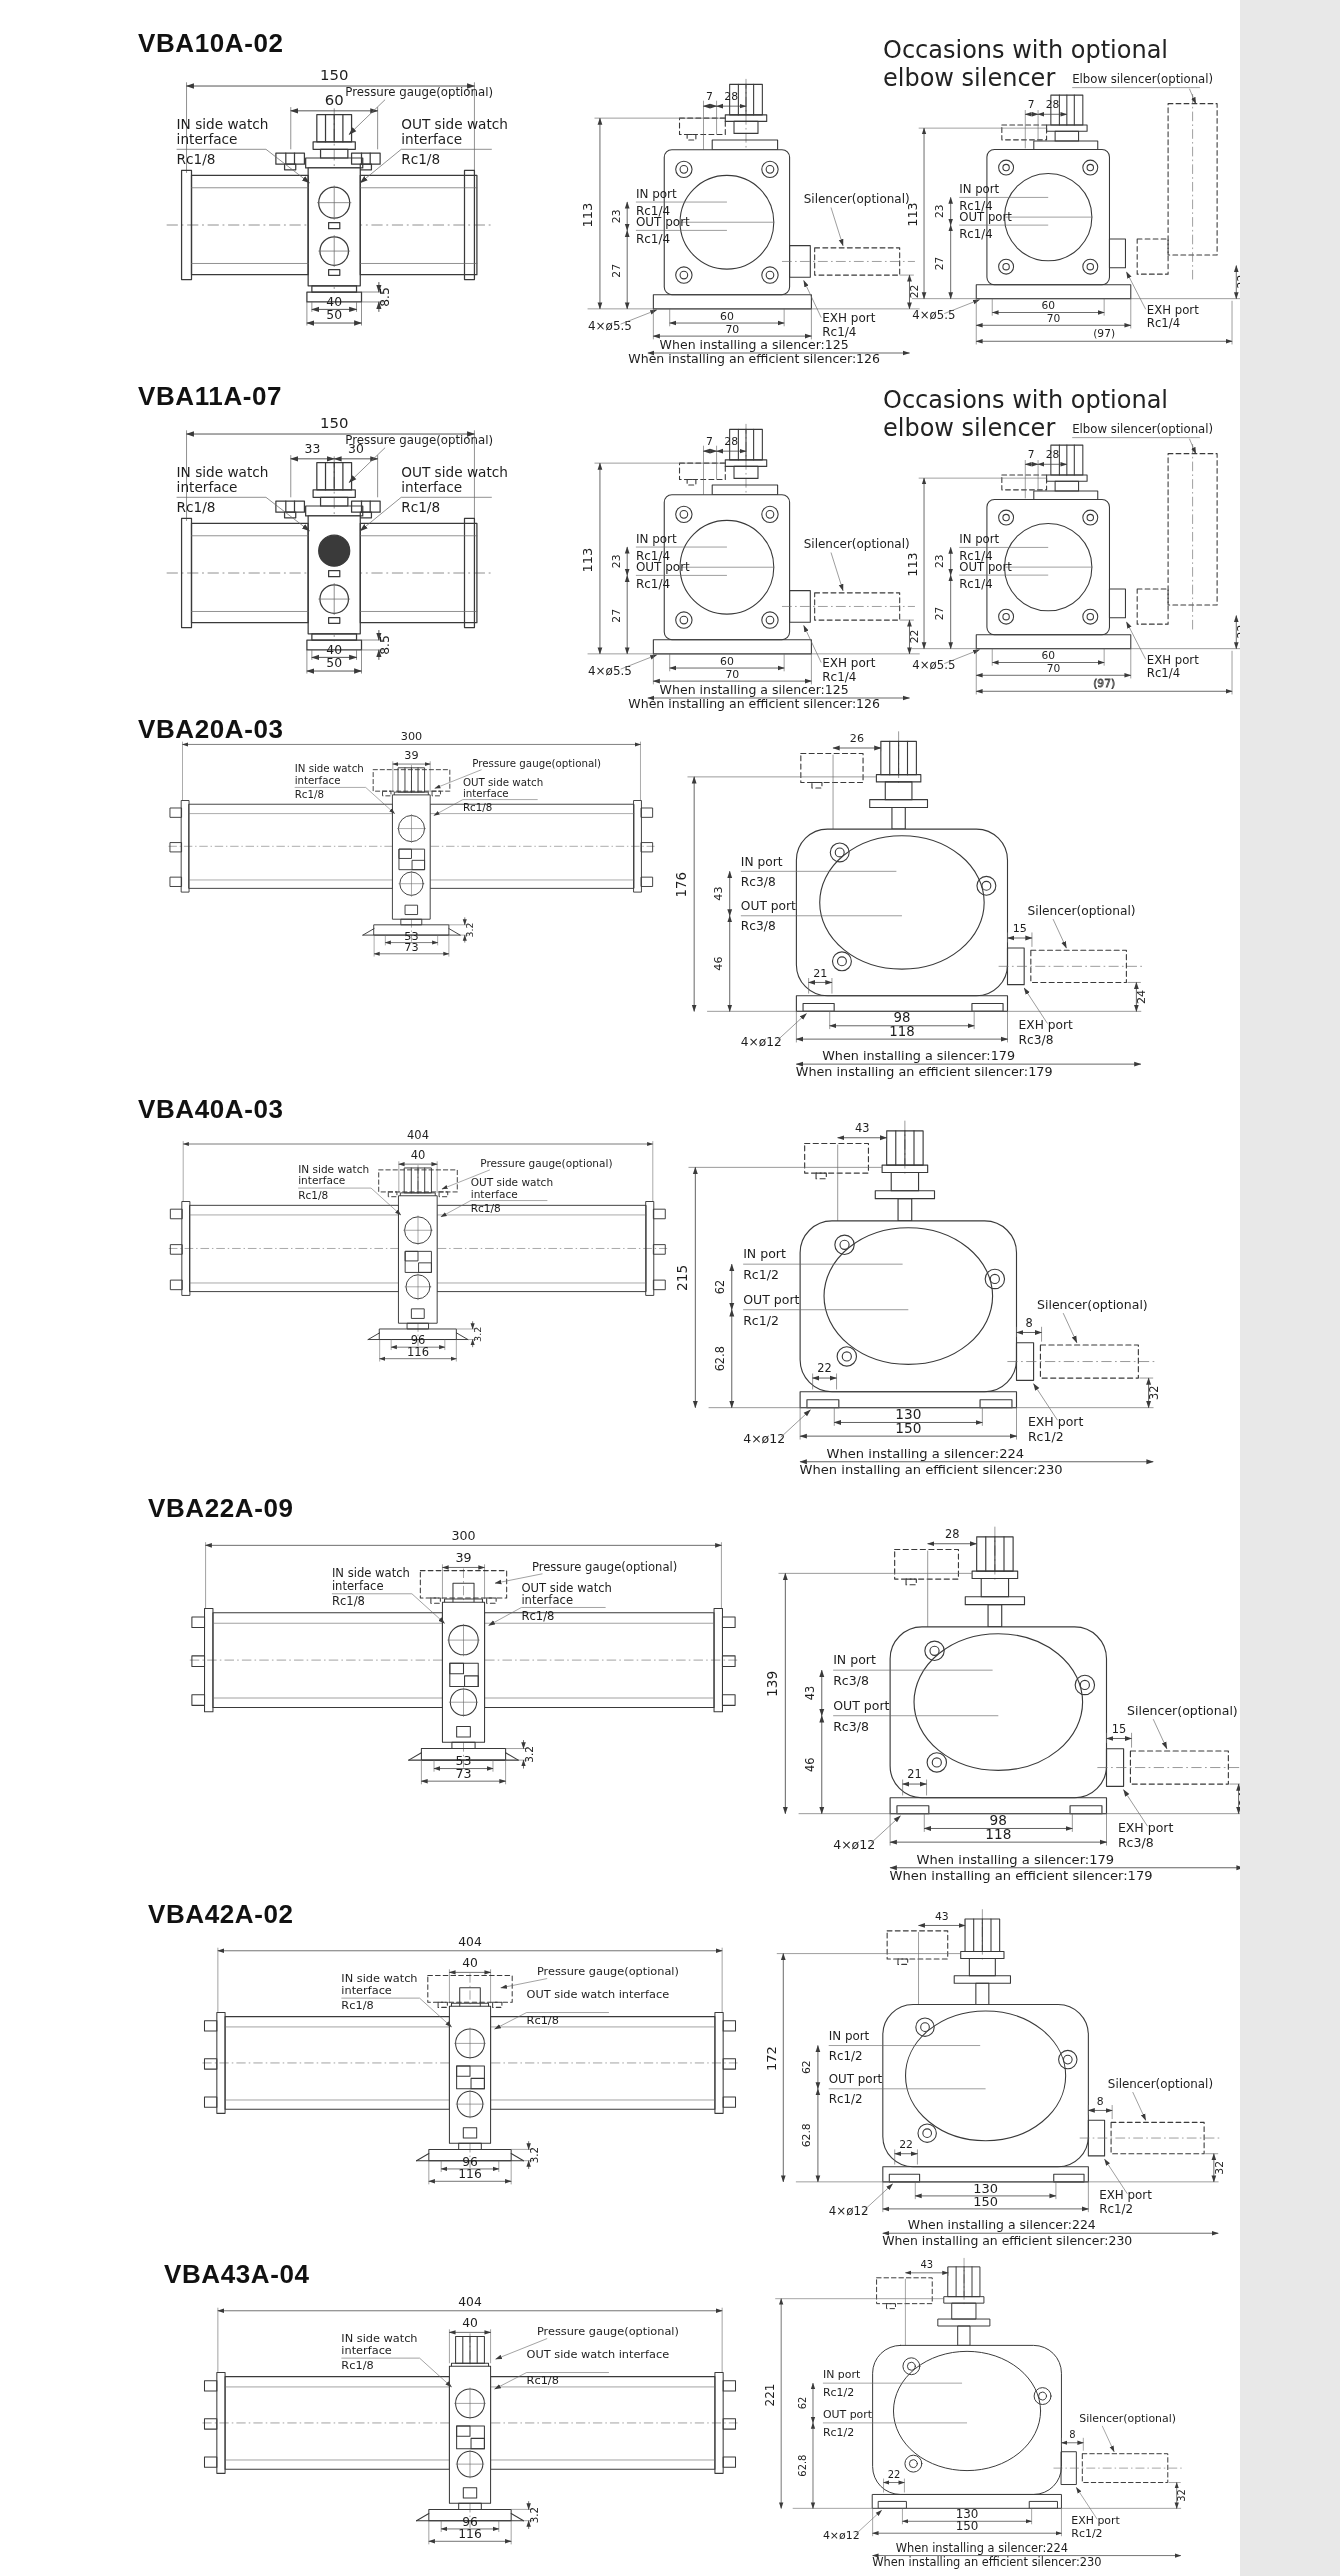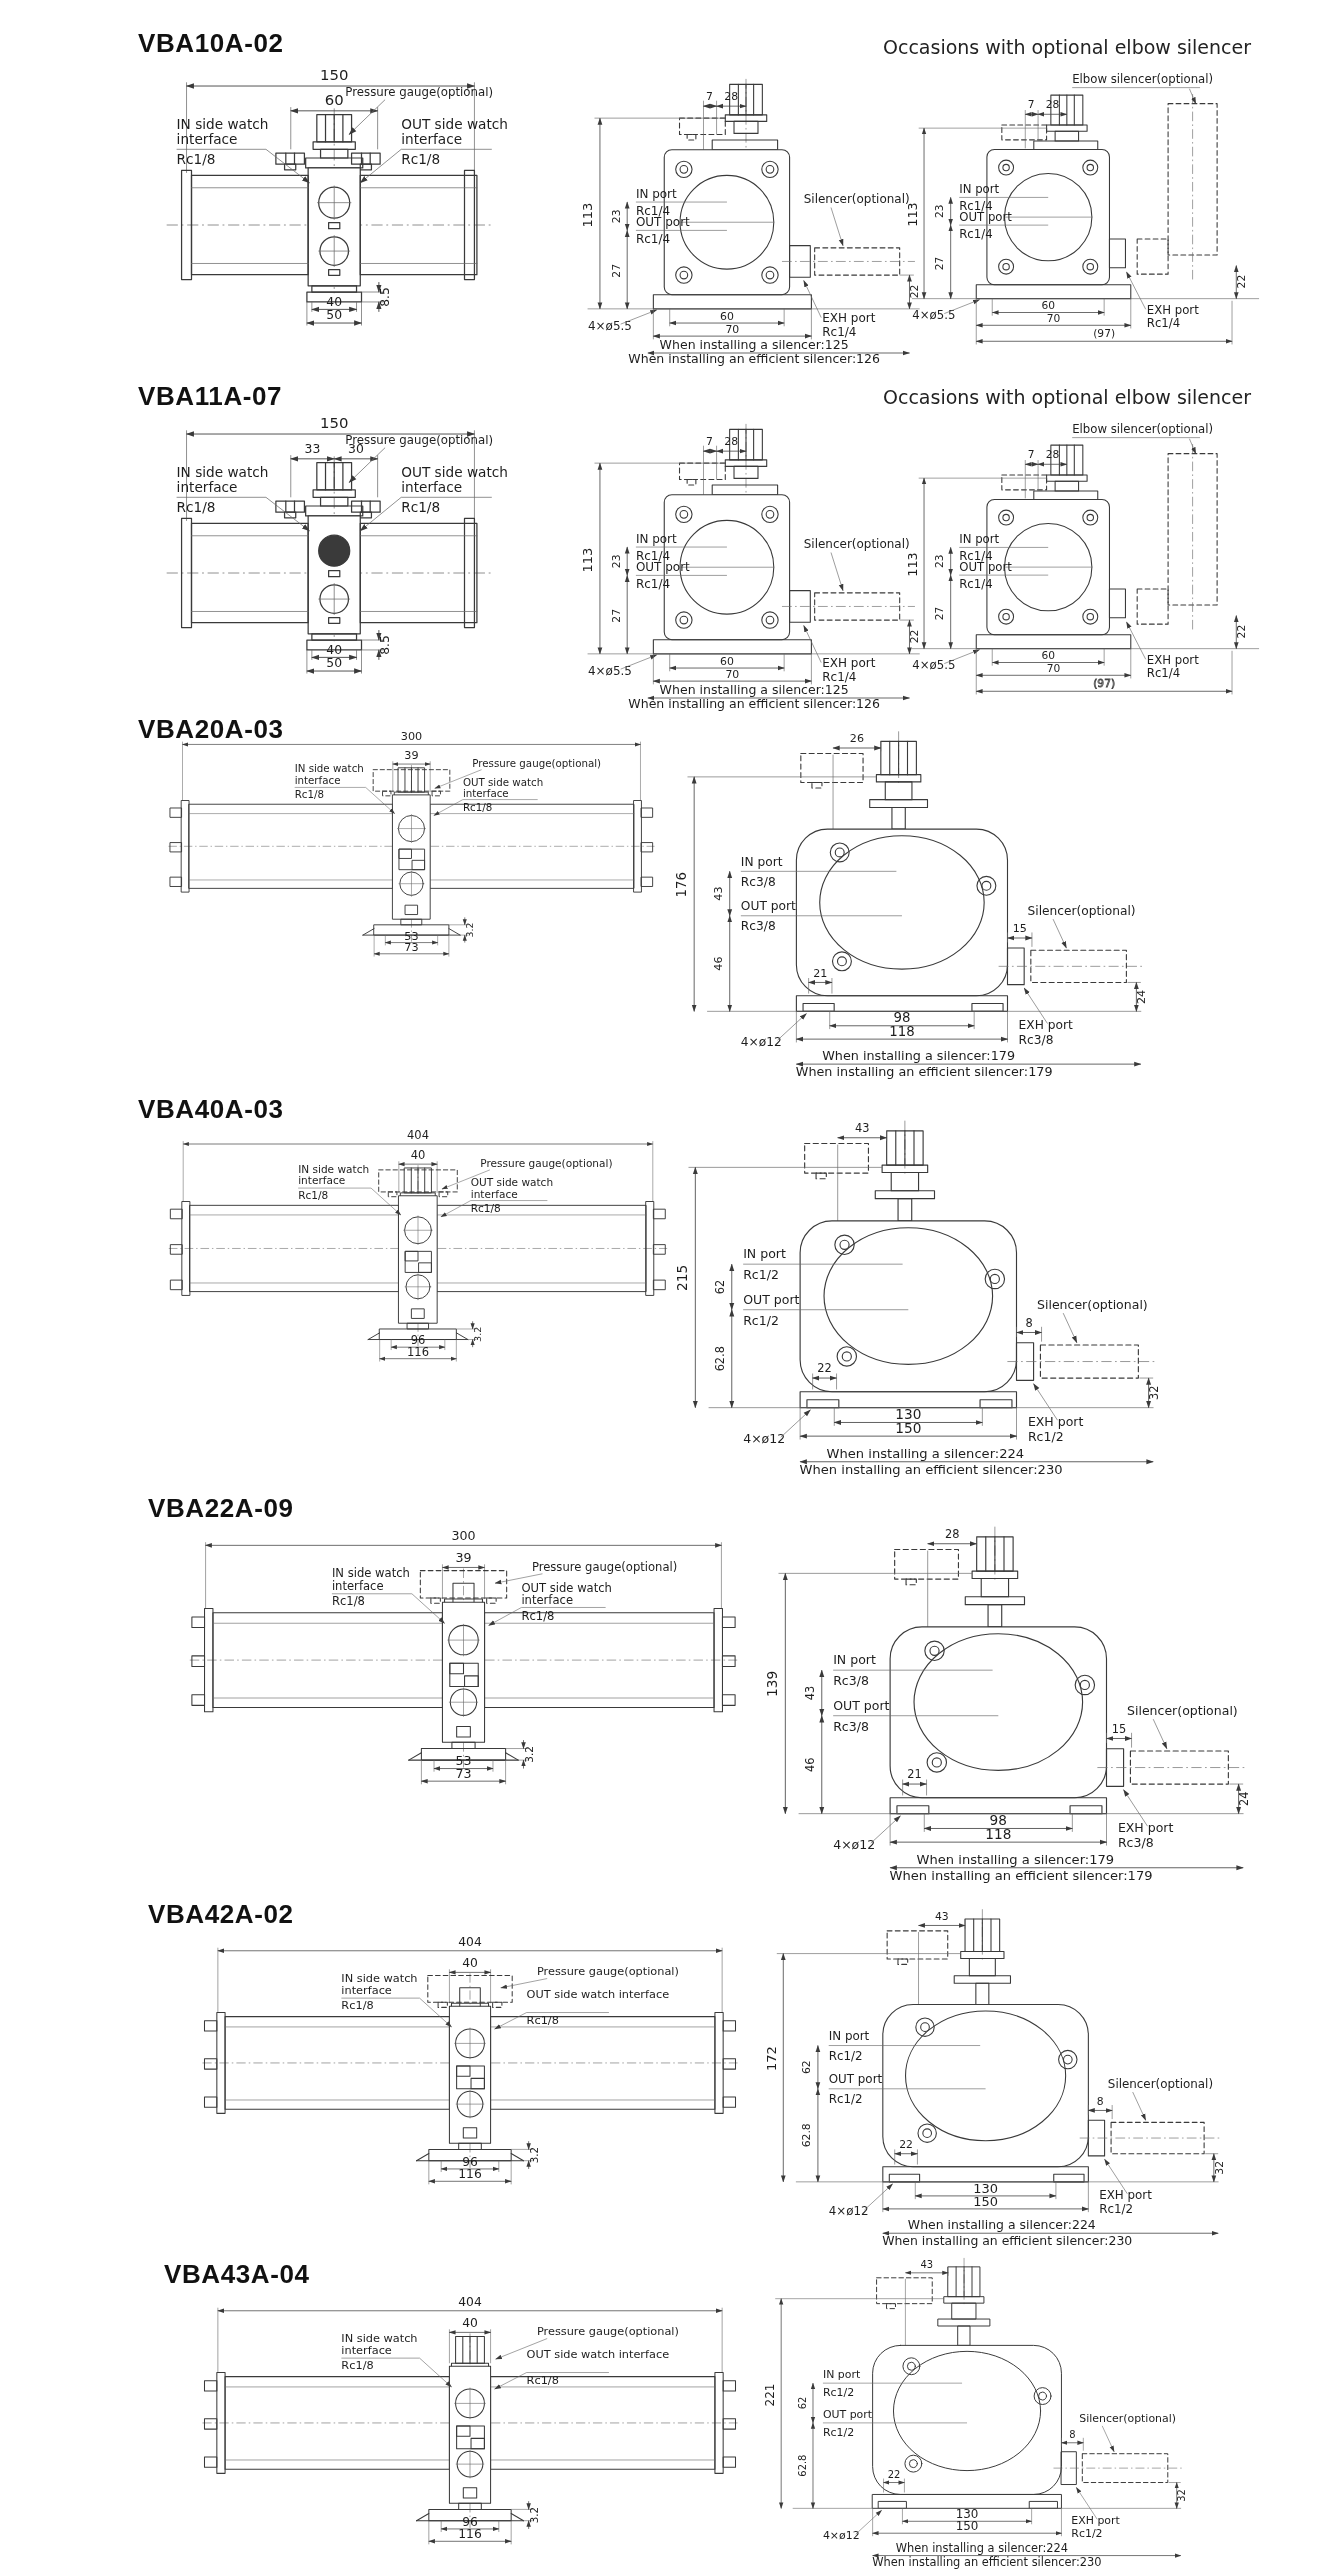--- a/index.html
+++ b/index.html
@@ -1,20 +1,20 @@
 <!DOCTYPE html>
 <html style="font-size:10.3px"><head>
 <meta charset="utf-8">
 <style>
   html,body{margin:0;padding:0;background:#e8e8e8;}
-  .page{position:relative;width:1340px;height:2576px;background:#ffffff;overflow:hidden;
+  .page{position:relative;width:1240px;height:2576px;background:#ffffff;overflow:hidden;
         font-family:"DejaVu Sans",sans-serif;}
   .stitle{position:absolute;font-size:26px;font-weight:bold;color:#111;letter-spacing:0.6px;
           font-family:"Liberation Sans","DejaVu Sans",sans-serif;}
-  .ehead{position:absolute;font-size:19px;color:#222;}
+  .ehead{position:absolute;font-size:24px;color:#222;}
   svg.view{position:absolute;overflow:visible;}
   .s{stroke:#3a3a3a;stroke-width:2;fill:none;stroke-linejoin:round;stroke-linecap:round;}
   .sw{stroke:#3a3a3a;stroke-width:2;fill:#ffffff;stroke-linejoin:round;}
   .t{stroke:#6a6a6a;stroke-width:1.2;fill:none;}
   .d{stroke:#474747;stroke-width:1.5;fill:none;}
   .dash{stroke-dasharray:9 6;}
   .dd{stroke:#6a6a6a;stroke-width:1.2;fill:none;stroke-dasharray:18 6 3 6;}
   text{fill:#1e1e1e;font-family:"DejaVu Sans",sans-serif;}
   .dt{font-size:24px;}
   .dts{font-size:20px;}

